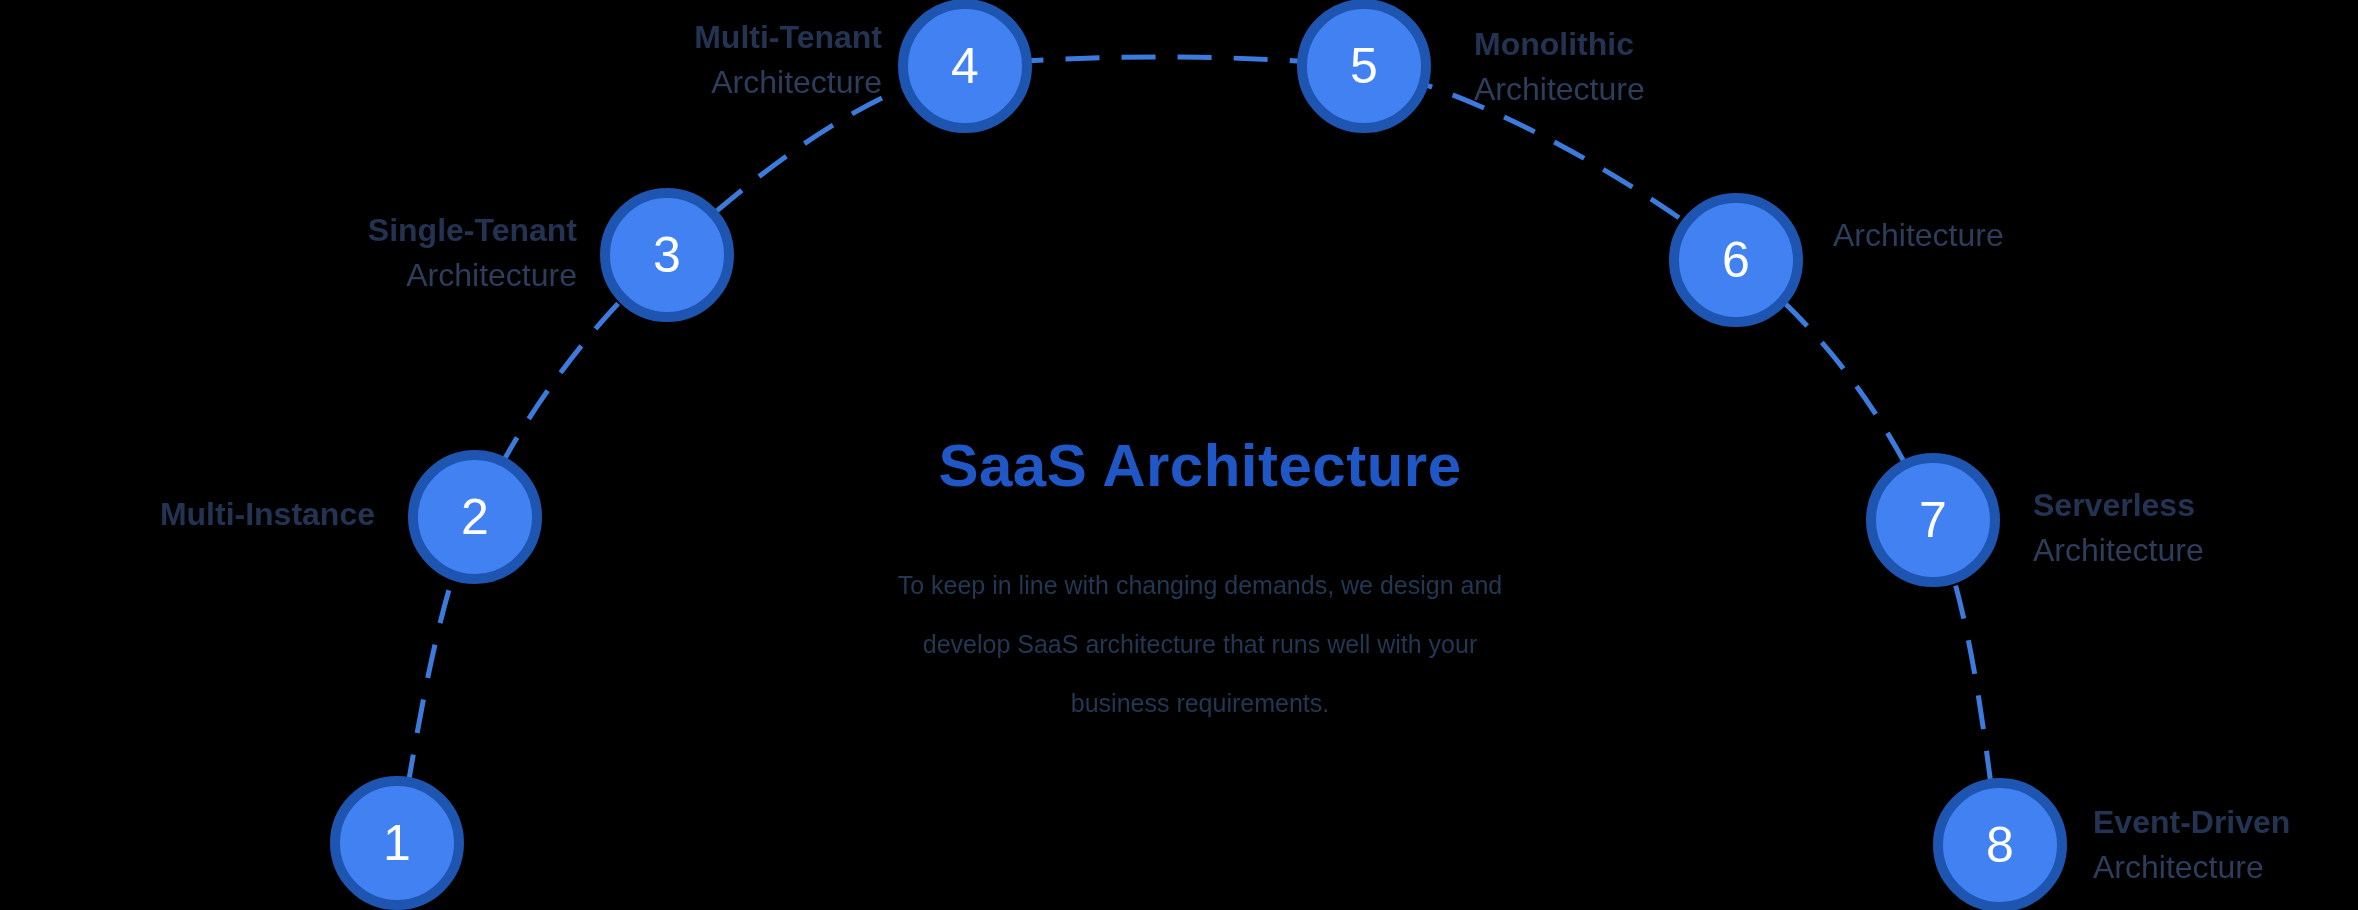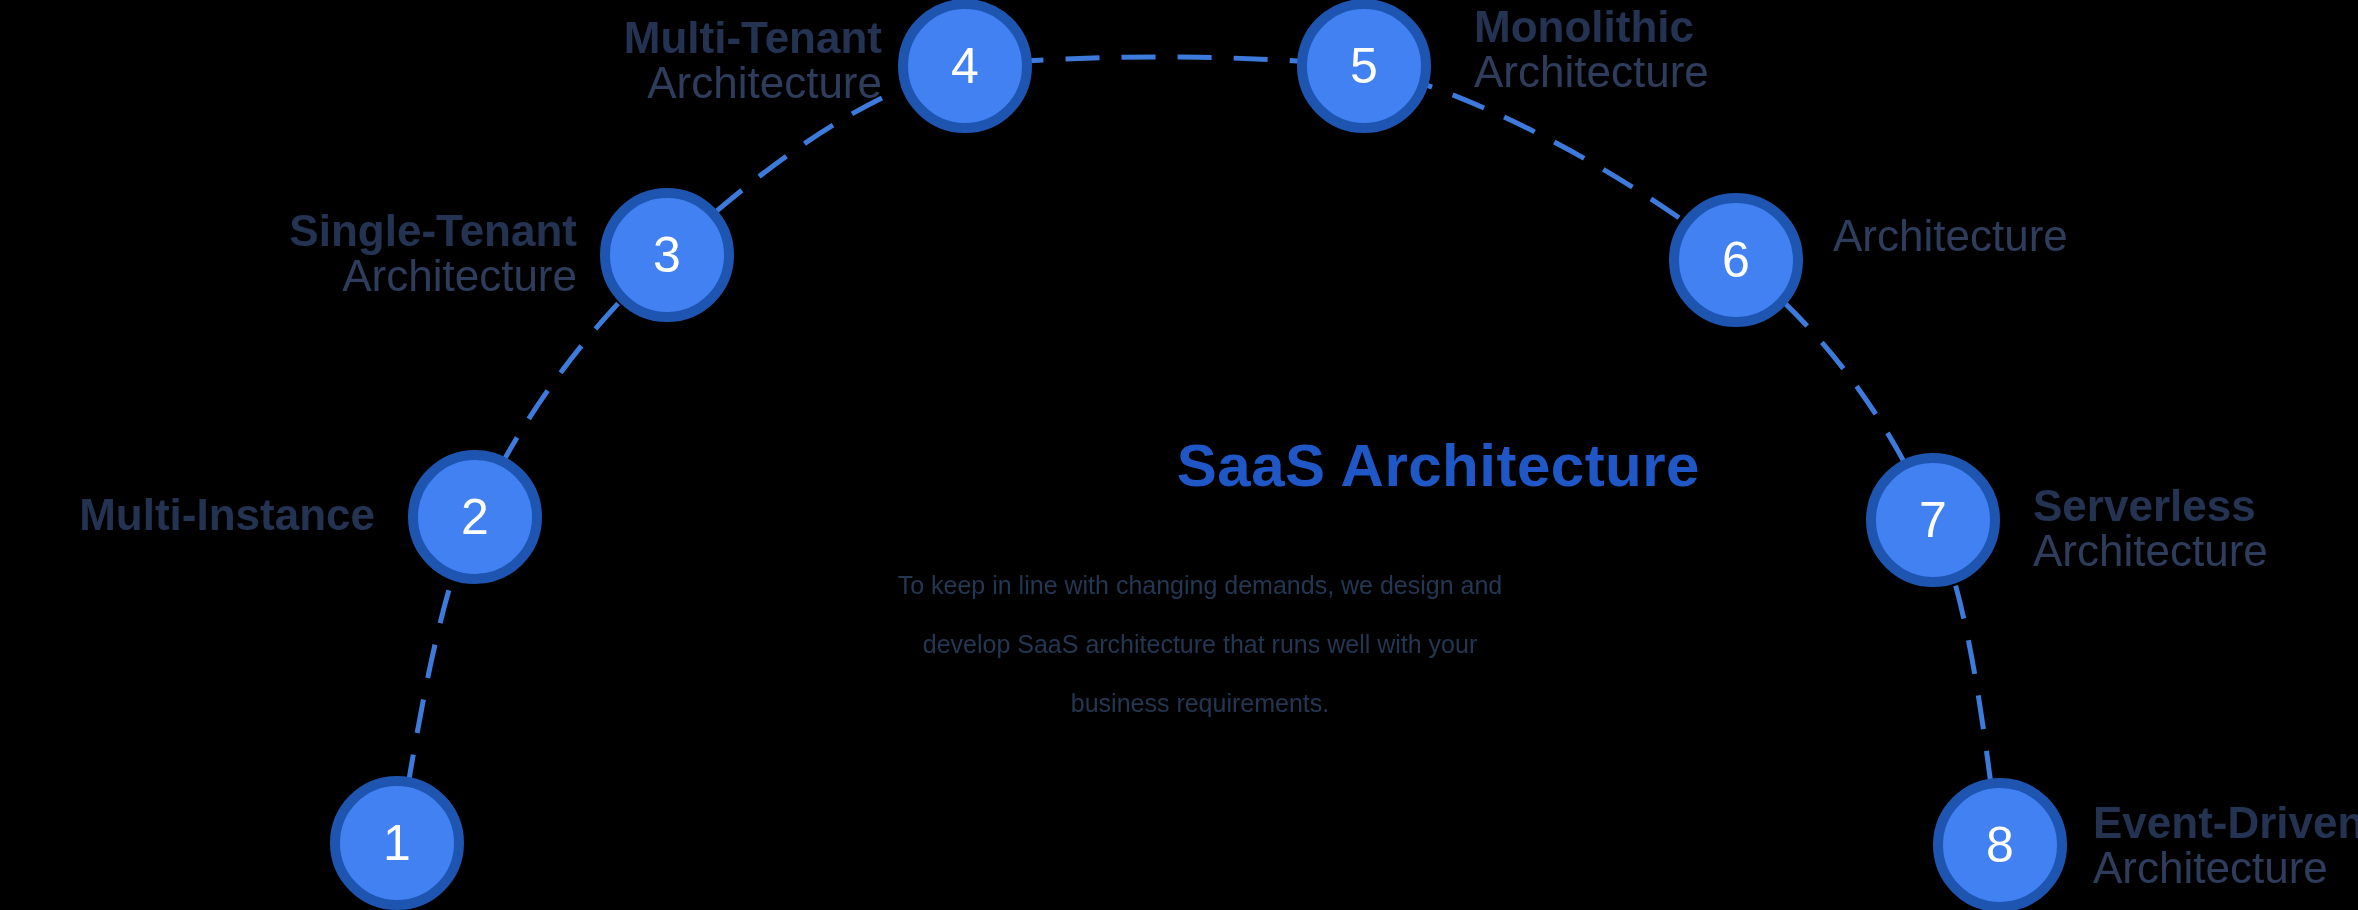--- a/index.html
+++ b/index.html
@@ -40,50 +40,49 @@
   .c3{left:600px;top:188px;}
   .c4{left:898px;top:-1px;}
   .c5{left:1297px;top:-1px;}
   .c6{left:1669px;top:193px;}
   .c7{left:1866px;top:453px;}
   .c8{left:1933px;top:778px;}
   
   .label{
     position:absolute;
     z-index:3;
-    font-size:44px;
+    font-size:32px;
     line-height:45px;
     white-space:nowrap;
   }
   .label .bold{font-weight:700;color:#243352;}
   .label .sub{font-weight:400;color:#2e3d5b;}
   .label-left{text-align:right;}
   .label-right{text-align:left;}
   .l1{right:2048px;top:820px;}
   .l2{right:1983px;top:492px;}
   .l3{right:1781px;top:208px;}
   .l4{right:1476px;top:15px;}
-  .l5{left:1474px;top:4px;}
+  .l5{left:1474px;top:22px;}
   .l6{left:1833px;top:213px;}
   .l7{left:2033px;top:475px;margin-top:8px;}
   .l8{left:2093px;top:800px;}
   
   .center-text{
     position:absolute;
     left:700px;top:434px;width:1000px;
     text-align:center;
     z-index:3;
   }
   .title{
     font-size:60px;
     font-weight:700;
     color:#1f58c6;
     line-height:64px;
     letter-spacing:0.5px;
-    text-align:right;
   }
   .desc{
     margin-top:58px;
     font-size:25px;
     font-weight:400;
     color:#243752;
     line-height:59px;
   }
 </style>
 </head>

